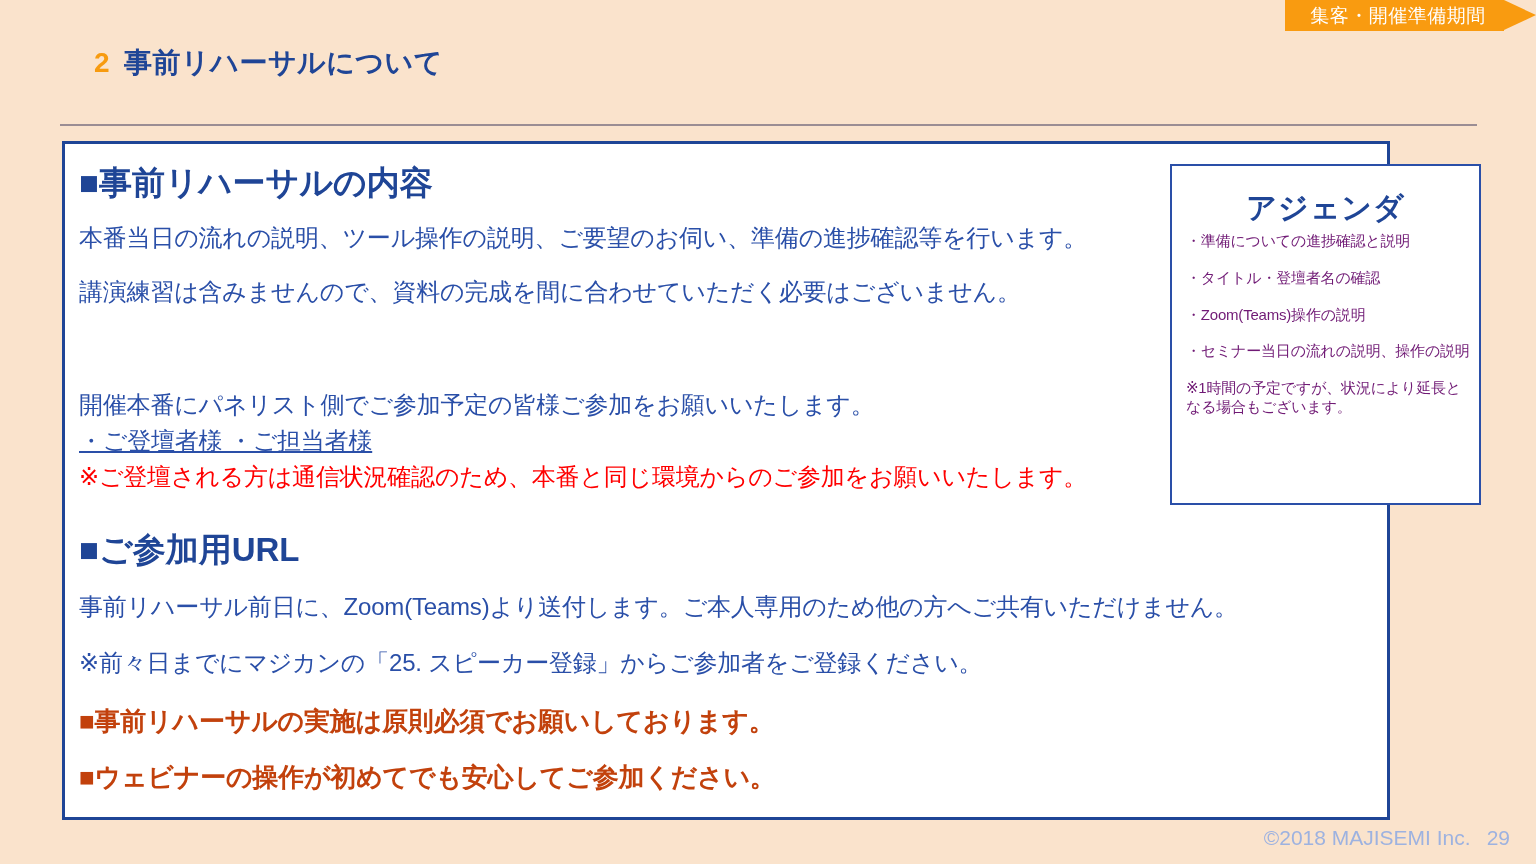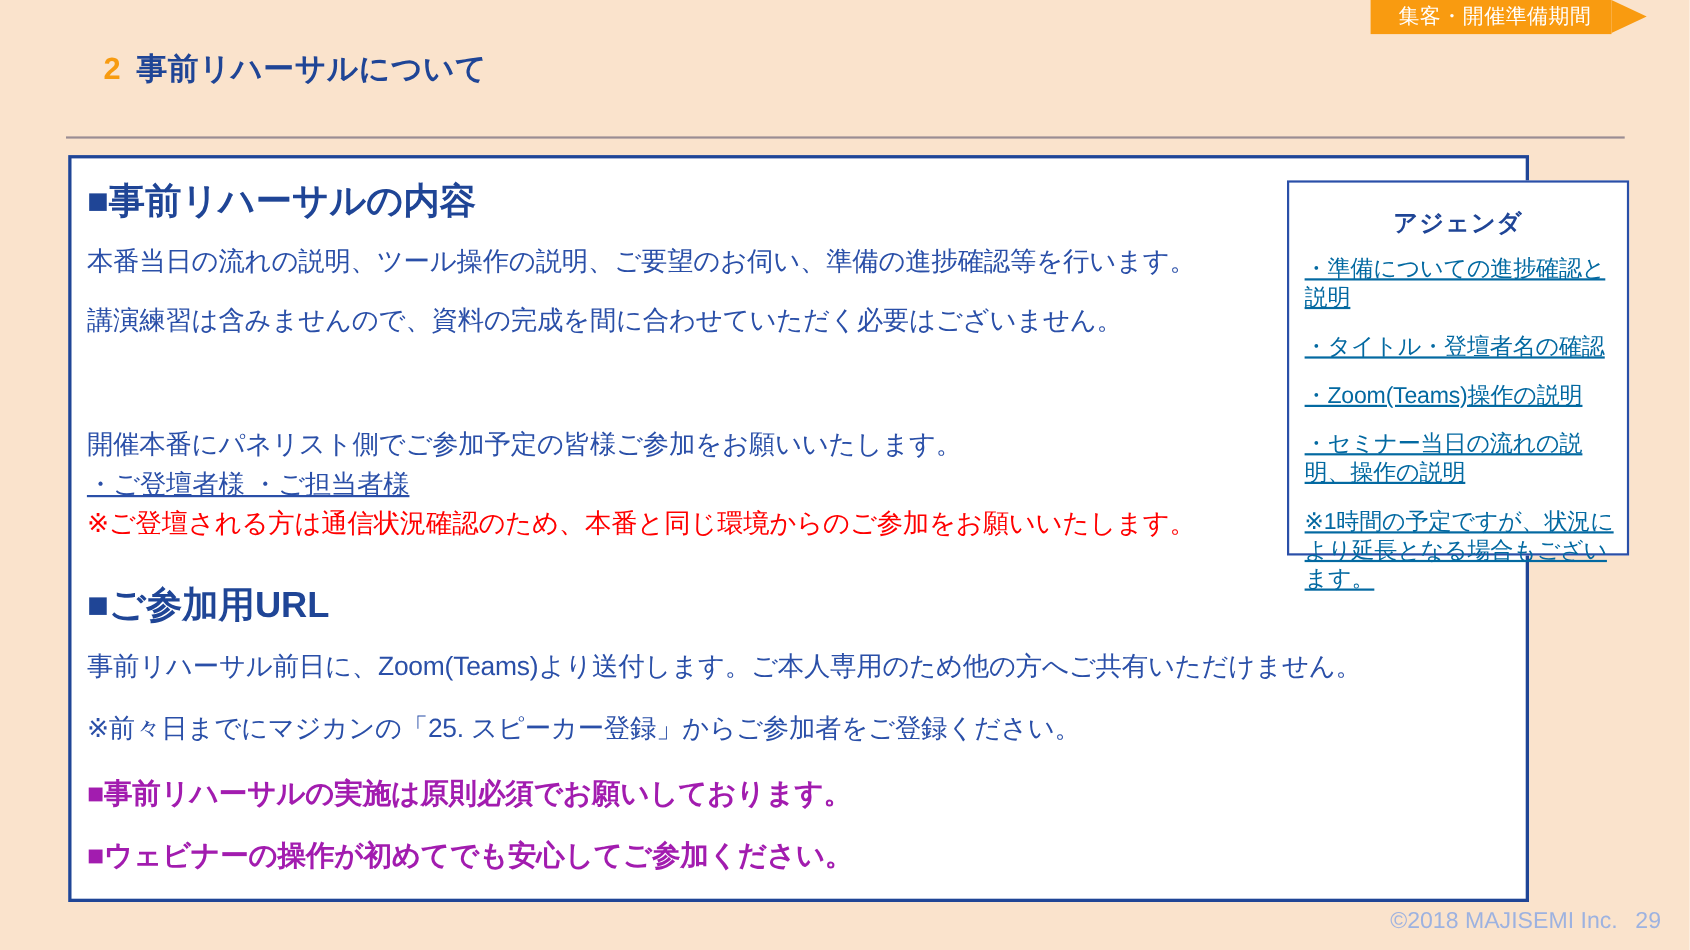--- a/index.html
+++ b/index.html
@@ -14,21 +14,21 @@
     overflow: hidden;
     background: #fae3cc;
     font-family: "Liberation Sans", "DejaVu Sans", sans-serif;
     -webkit-font-smoothing: antialiased;
   }
 
   
   .phase-banner {
     position: absolute;
     top: 0;
-    left: 1246px;
+    left: 1285px;
     width: 251px;
     height: 28px;
   }
   .phase-banner .banner-body {
     position: absolute;
     top: 0;
     left: 0;
     width: 219px;
     height: 31px;
     background: #f99b10;
@@ -107,21 +107,21 @@
     color: #2a4fa8;
     font-size: 24px;
     line-height: 1.3;
     white-space: nowrap;
     letter-spacing: -0.2px;
   }
   .body-line.red {
     color: #ff0000;
   }
   .bullet-line {
-    color: #a21caf;
+    color: #c2410c;
     font-size: 26px;
     font-weight: bold;
     white-space: nowrap;
     letter-spacing: -0.2px;
   }
 
   
   .blk { position: absolute; white-space: nowrap; }
 
   #sec1-head  { top: 18px;  left: 14px; }
@@ -151,37 +151,36 @@
     box-sizing: border-box;
     padding: 0;
   }
   .agenda-title {
     position: absolute;
     top: 22px;
     left: 0;
     width: 100%;
     text-align: center;
     color: #1f4596;
-    font-size: 22px;
+    font-size: 30px;
     font-weight: bold;
     letter-spacing: 1px;
   }
   .agenda-list {
     position: absolute;
     top: 66px;
     left: 14px;
     width: 285px;
   }
   .agenda-item {
-    color: #0369a1;
-    font-size: 21px;
+    color: #701a75;
+    font-size: 15px;
     line-height: 1.25;
     margin-bottom: 18px;
     letter-spacing: -0.2px;
-    text-decoration: underline;
   }
   .agenda-item.wrap { white-space: normal; }
   .agenda-item.note { margin-bottom: 0; }
 
   
   .footer {
     position: absolute;
     bottom: 14px;
     right: 26px;
     color: #9db2e0;

